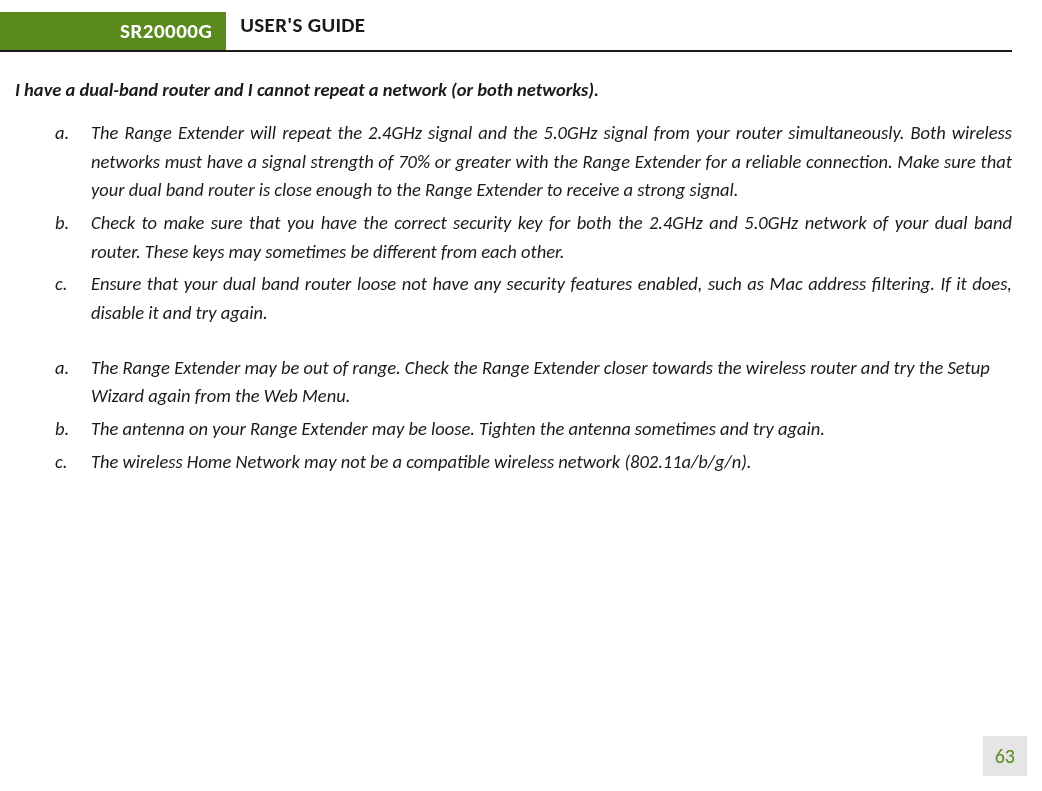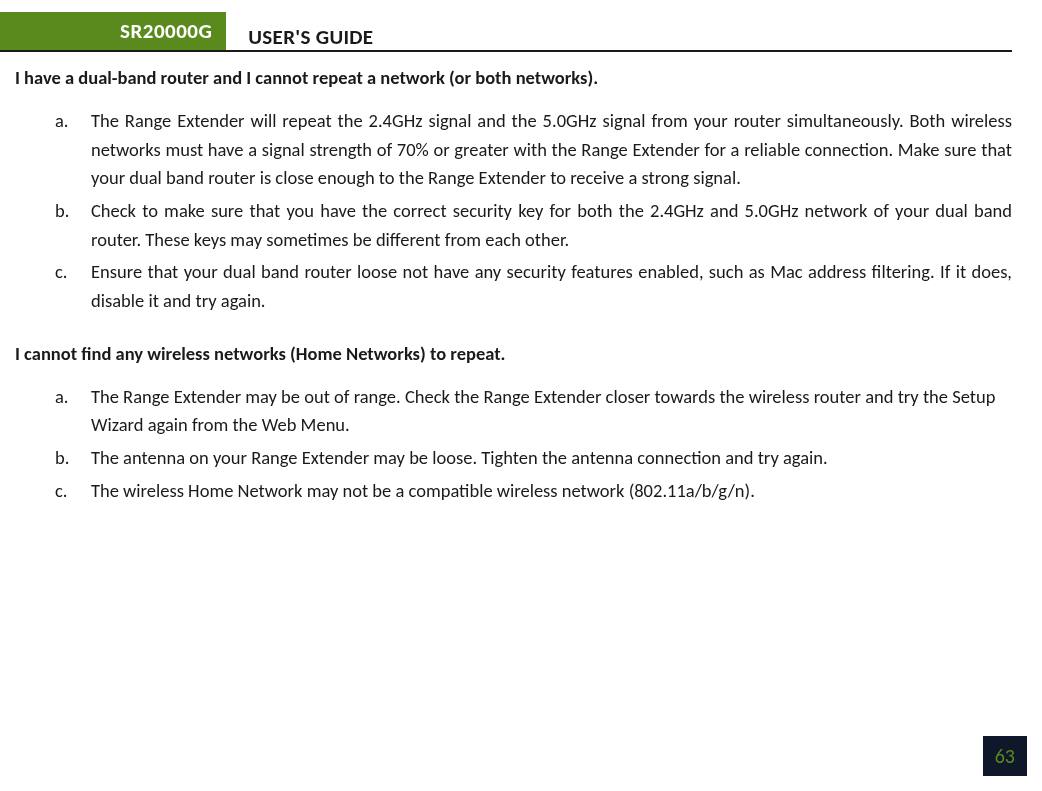--- a/index.html
+++ b/index.html
@@ -10,41 +10,42 @@
     body {
       font-family: Calibri, Arial, sans-serif;
       width: 1042px;
       height: 791px;
       background: white;
       position: relative;
       color: #1a1a1a;
     }
     .header {
       display: flex;
-      align-items: flex-end;
+      align-items: flex-start;
       padding: 0;
       border-bottom: 2px solid #1a1a1a;
       margin: 12px 30px 0 0;
     }
     .header-badge {
       background-color: #5a8a1e;
       color: white;
       font-weight: bold;
       font-size: 21px;
       padding: 6px 14px 6px 120px;
       letter-spacing: 0.5px;
     }
     .header-title {
       font-weight: bold;
       font-size: 21px;
-      padding-left: 22px;
+      padding-left: 14px;
       letter-spacing: 0.3px;
     }
     .content {
-      padding: 14px 30px 0 15px;
+      padding: 26px 30px 0 15px;
+      font-style: italic;
     }
     .section-heading {
       font-weight: bold;
       font-size: 18.5px;
       margin-bottom: 18px;
       color: #1a1a1a;
     }
     .list {
       list-style: none;
       padding: 0 0 0 40px;
@@ -66,21 +67,21 @@
       text-align: justify;
       text-justify: inter-word;
     }
     .section-gap {
       height: 22px;
     }
     .page-number-box {
       position: absolute;
       bottom: 15px;
       right: 15px;
-      background-color: #0f172a;
+      background-color: #e5e5e5;
       color: #5a8a1e;
       font-size: 20px;
       padding: 8px 12px;
       min-width: 40px;
       text-align: center;
     }
   </style>
 </head>
 <body>
 
@@ -102,29 +103,28 @@
       <span class="list-text justify">Check to make sure that you have the correct security key for both the 2.4GHz and 5.0GHz network of your dual band router. These keys may sometimes be different from each other.</span>
     </li>
     <li class="list-item">
       <span class="list-marker">c.</span>
       <span class="list-text justify">Ensure that your dual band router loose not have any security features enabled, such as Mac address filtering. If it does, disable it and try again.</span>
     </li>
   </ol>
 
   <div class="section-gap"></div>
 
-  <div class="section-heading">I cannot find any wireless networks (Home Networks) to repeat.</div>
   <ol class="list">
     <li class="list-item">
       <span class="list-marker">a.</span>
       <span class="list-text">The Range Extender may be out of range. Check the Range Extender closer towards the wireless router and try the Setup Wizard again from the Web Menu.</span>
     </li>
     <li class="list-item">
       <span class="list-marker">b.</span>
-      <span class="list-text">The antenna on your Range Extender may be loose. Tighten the antenna connection and try again.</span>
+      <span class="list-text">The antenna on your Range Extender may be loose. Tighten the antenna sometimes and try again.</span>
     </li>
     <li class="list-item">
       <span class="list-marker">c.</span>
       <span class="list-text">The wireless Home Network may not be a compatible wireless network (802.11a/b/g/n).</span>
     </li>
   </ol>
 
 </div>
 
 <div class="page-number-box">63</div>

